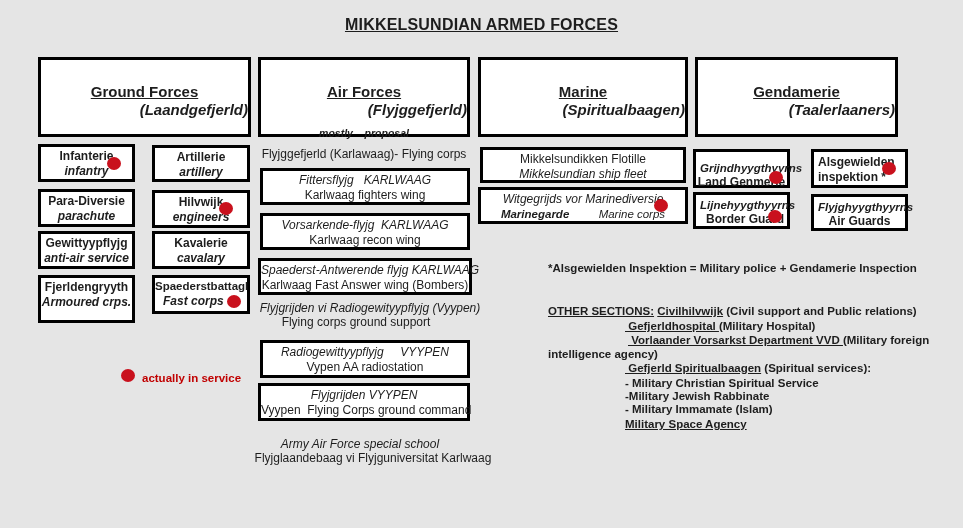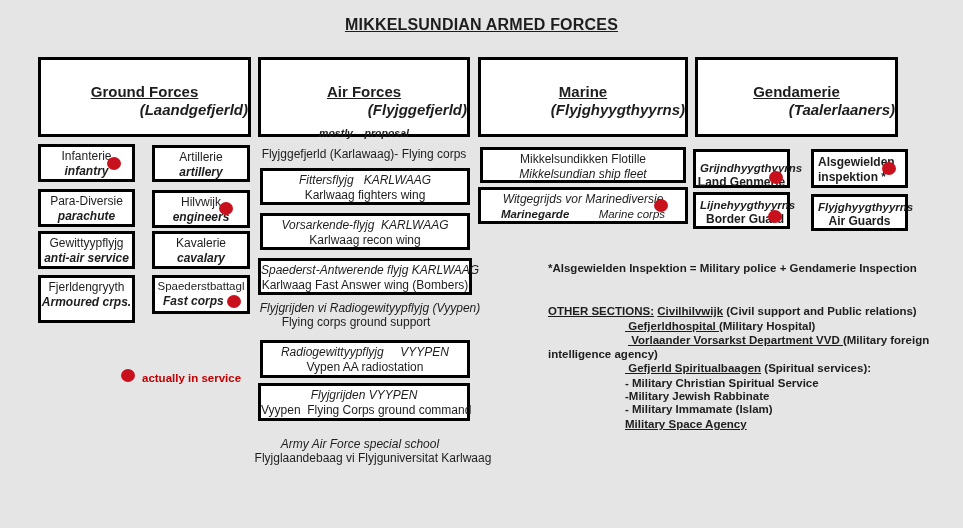--- a/index.html
+++ b/index.html
@@ -21,21 +21,21 @@
     position: absolute; border: 3px solid #000; background: #fff;
     text-align: center;
   }
   .hq-title { font-weight: bold; font-size: 15px; text-decoration: underline; margin-top: 23px; }
   .hq-native { font-weight: bold; font-style: italic; font-size: 15px; margin-top: 1px; text-align: right; }
   .hq-note { font-weight: bold; font-style: italic; font-size: 10.5px; margin-top: 9px; white-space: pre; }
   .unit {
     position: absolute; border: 3px solid #000; background: #fff;
     text-align: center; font-size: 12px; line-height: 15px; padding-top: 2px;
   }
-  .u-name { font-weight: normal; white-space: pre; }
+  .u-name { font-weight: bold; white-space: pre; }
   .u-sub  { font-weight: bold; font-style: italic; white-space: pre; }
   .a-l1 { font-style: italic; white-space: pre; }
   .a-l2 { white-space: pre; }
   .free-text { position: absolute; font-size: 12px; line-height: 15px; text-align: center; }
   .it { font-style: italic; }
   .g-l1 { font-weight: bold; font-style: italic; font-size: 11.5px; text-align: left; padding-left: 4px; line-height: 14px; }
   .g-l2 { font-weight: bold; font-size: 12px; line-height: 15px; }
   .g-l2-left { text-align: left; padding-left: 4px; }
   .m-l1 { white-space: pre; }
   .m-l2 { font-style: italic; white-space: pre; }
@@ -63,21 +63,21 @@
     <div class="hq-title">Ground Forces</div>
     <div class="hq-native">(Laandgefjerld)</div>
   </div>
   <div class="hq" style="left:258px;top:57px;width:212px;height:80px">
     <div class="hq-title">Air Forces</div>
     <div class="hq-native">(Flyjggefjerld)</div>
     <div class="hq-note">mostly    proposal</div>
   </div>
   <div class="hq" style="left:478px;top:57px;width:210px;height:80px">
     <div class="hq-title">Marine</div>
-    <div class="hq-native">(Flyjghyygthyyrns)</div>
+    <div class="hq-native">(Spiritualbaagen)</div>
   </div>
   <div class="hq" style="left:695px;top:57px;width:203px;height:80px">
     <div class="hq-title">Gendamerie</div>
     <div class="hq-native">(Taalerlaaners)</div>
   </div>
 
   <div class="unit" style="left:38px;top:144px;width:97px;height:38px">
     <div class="u-name">Infanterie</div>
     <div class="u-sub">infantry</div>
     <span class="dot" style="left:66px;top:10px"></span>

